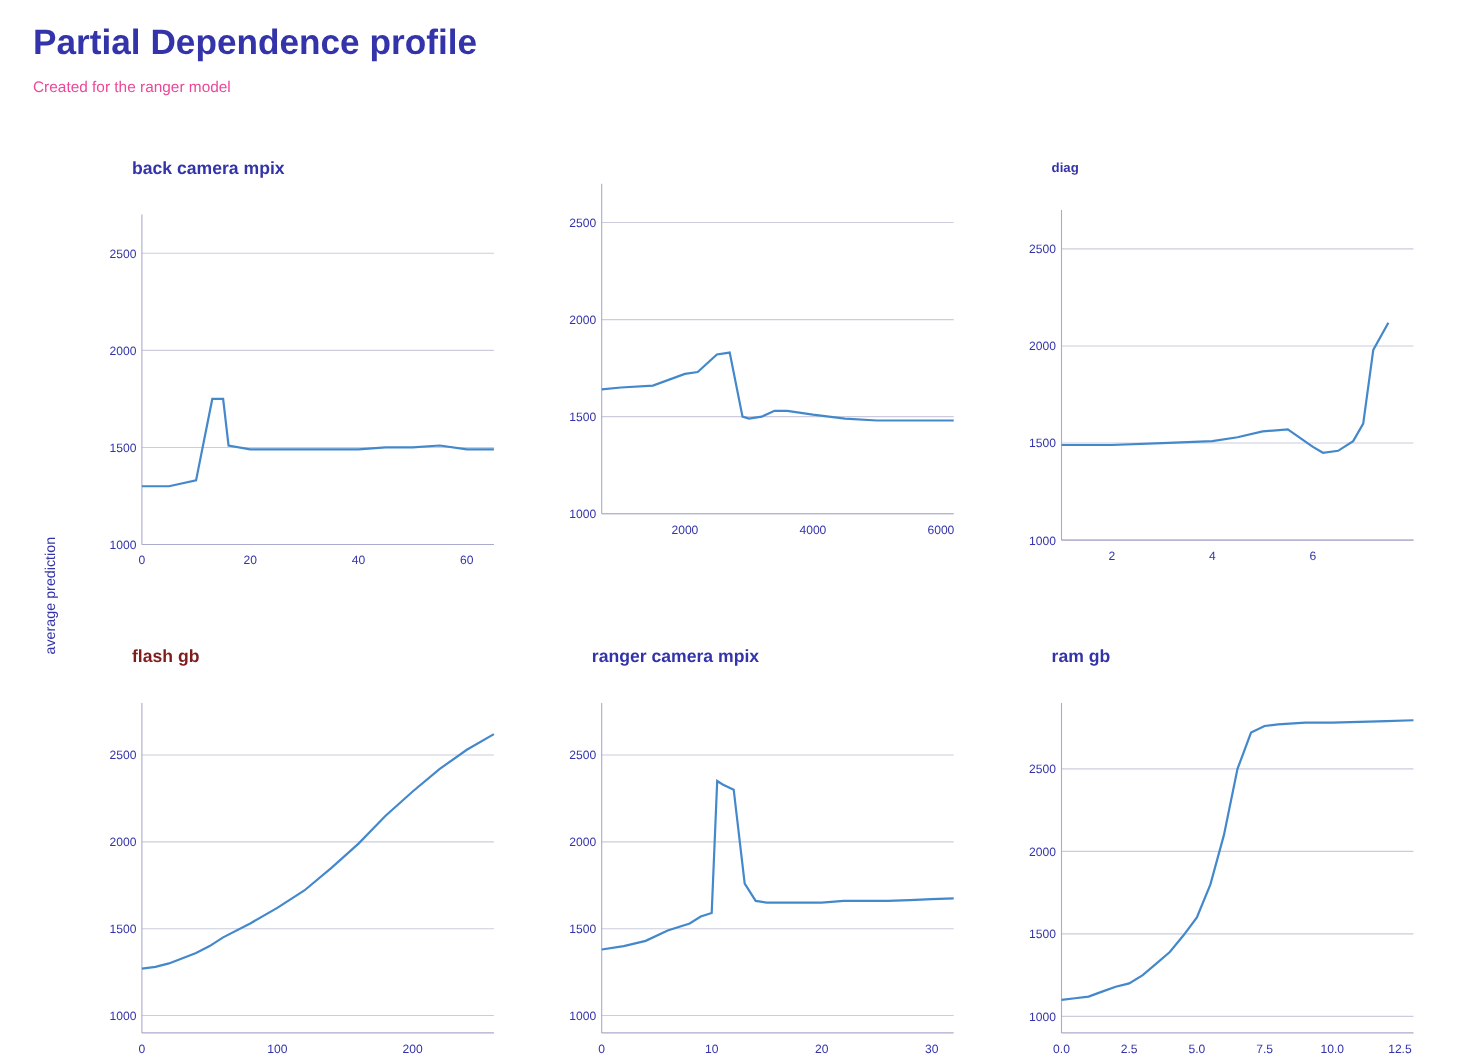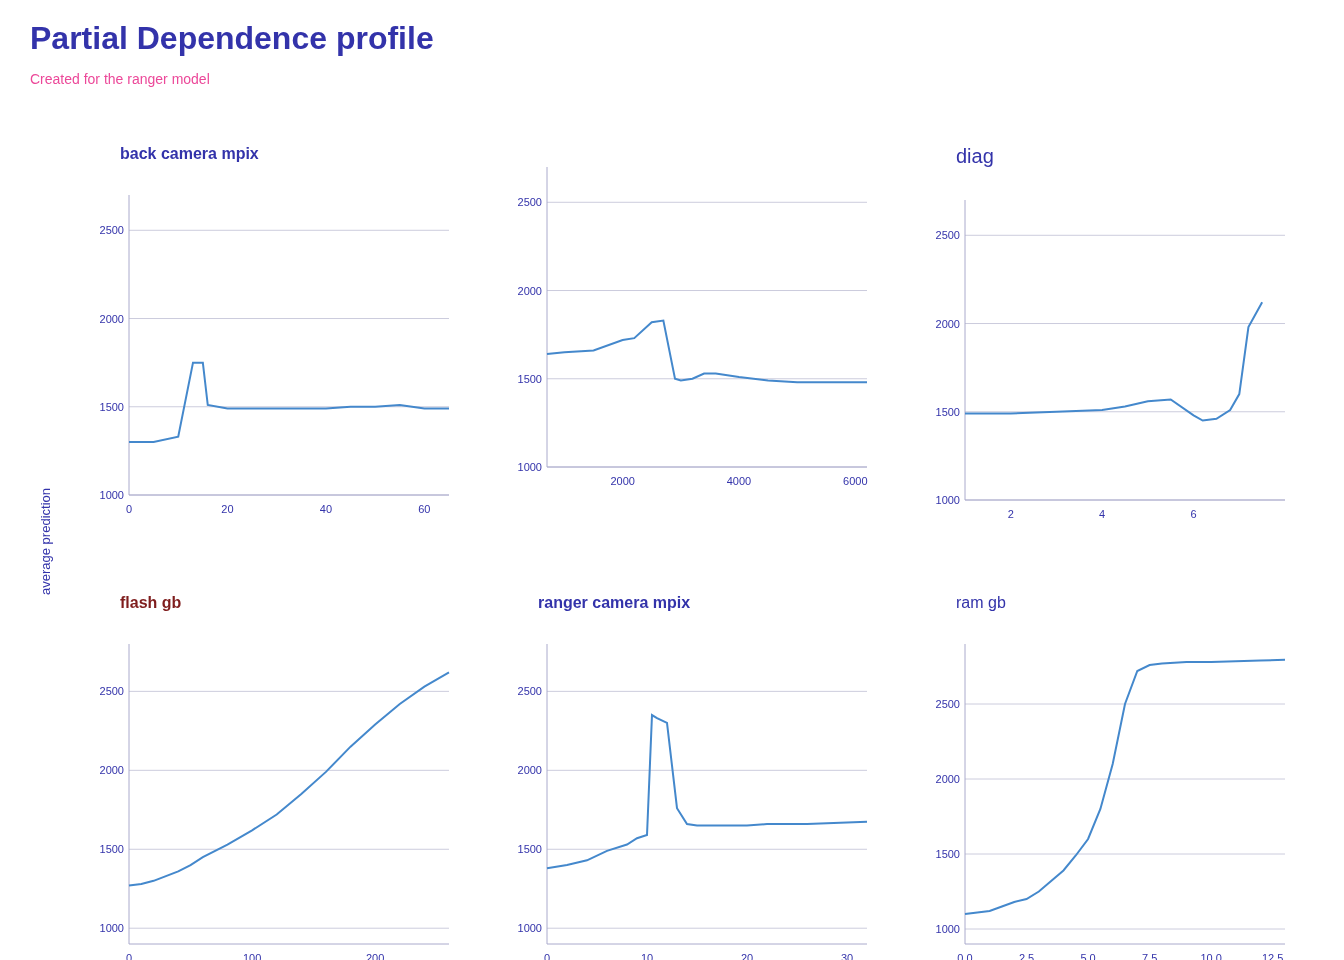--- a/index.html
+++ b/index.html
@@ -98,21 +98,21 @@
             <text x="55" y="69.29411764705884" text-anchor="end" font-size="11" fill="#3333aa">2500</text>
             <text x="135.63636363636363" y="348" text-anchor="middle" font-size="11" fill="#3333aa">2000</text>
             <text x="252" y="348" text-anchor="middle" font-size="11" fill="#3333aa">4000</text>
             <text x="368.3636363636364" y="348" text-anchor="middle" font-size="11" fill="#3333aa">6000</text>
             <line x1="60" x2="380" y1="330" y2="330" stroke="#aaaacc" stroke-width="1"></line>
             <line x1="60" x2="60" y1="30" y2="330" stroke="#aaaacc" stroke-width="1"></line>
             <path d="M 60 217.05882352941177 L 77.45454545454545 215.29411764705884 L 106.54545454545455 213.52941176470588 L 135.63636363636363 202.94117647058823 L 147.27272727272725 201.17647058823528 L 164.72727272727272 185.2941176470588 L 176.36363636363637 183.52941176470586 L 188 241.76470588235293 L 193.8181818181818 243.52941176470588 L 205.45454545454544 241.76470588235293 L 217.0909090909091 236.47058823529412 L 228.72727272727272 236.47058823529412 L 252 240 L 281.0909090909091 243.52941176470588 L 310.1818181818182 245.2941176470588 L 339.27272727272725 245.2941176470588 L 368.3636363636364 245.2941176470588 L 380 245.2941176470588" fill="none" stroke="#4488cc" stroke-width="2"></path>
           </svg>
         </div>
         <div class="chart-cell" style="position: relative;">
-          <div class="chart-label" style="font-size: 20px; font-weight: normal; color: rgb(51, 51, 170); padding-left: 60px; padding-top: 8px;">diag</div>
+          <div class="chart-label" style="font-size: 12px; font-weight: bold; color: rgb(51, 51, 170); padding-left: 60px; padding-top: 8px;">diag</div>
           <svg viewBox="0 0 400 380" style="width: 100%; height: 380px; display: block;">
             <line x1="60" x2="380" y1="330" y2="330" stroke="#ccccdd" stroke-width="1"></line>
             <line x1="60" x2="380" y1="241.76470588235293" y2="241.76470588235293" stroke="#ccccdd" stroke-width="1"></line>
             <line x1="60" x2="380" y1="153.52941176470586" y2="153.52941176470586" stroke="#ccccdd" stroke-width="1"></line>
             <line x1="60" x2="380" y1="65.29411764705884" y2="65.29411764705884" stroke="#ccccdd" stroke-width="1"></line>
             <text x="55" y="334" text-anchor="end" font-size="11" fill="#3333aa">1000</text>
             <text x="55" y="245.76470588235293" text-anchor="end" font-size="11" fill="#3333aa">1500</text>
             <text x="55" y="157.52941176470586" text-anchor="end" font-size="11" fill="#3333aa">2000</text>
             <text x="55" y="69.29411764705884" text-anchor="end" font-size="11" fill="#3333aa">2500</text>
             <text x="105.71428571428571" y="348" text-anchor="middle" font-size="11" fill="#3333aa">2</text>
@@ -156,21 +156,21 @@
             <text x="60" y="348" text-anchor="middle" font-size="11" fill="#3333aa">0</text>
             <text x="160" y="348" text-anchor="middle" font-size="11" fill="#3333aa">10</text>
             <text x="260" y="348" text-anchor="middle" font-size="11" fill="#3333aa">20</text>
             <text x="360" y="348" text-anchor="middle" font-size="11" fill="#3333aa">30</text>
             <line x1="60" x2="380" y1="330" y2="330" stroke="#aaaacc" stroke-width="1"></line>
             <line x1="60" x2="60" y1="30" y2="330" stroke="#aaaacc" stroke-width="1"></line>
             <path d="M 60 254.21052631578948 L 80 251.0526315789474 L 100 246.31578947368422 L 120 236.84210526315786 L 140 230.5263157894737 L 150 224.21052631578948 L 160 221.05263157894737 L 165 101.05263157894736 L 170 104.21052631578947 L 180 108.94736842105264 L 190 194.21052631578945 L 200 210 L 210 211.57894736842104 L 220 211.57894736842104 L 240 211.57894736842104 L 260 211.57894736842104 L 280 210 L 300 210 L 320 210 L 340 209.21052631578945 L 360 208.42105263157896 L 380 207.6315789473684" fill="none" stroke="#4488cc" stroke-width="2"></path>
           </svg>
         </div>
         <div class="chart-cell" style="position: relative;">
-          <div class="chart-label" style="font-size: 16px; font-weight: normal; color: rgb(51, 51, 170); padding-left: 60px; padding-top: 8px;">ram  gb</div>
+          <div class="chart-label" style="font-size: 16px; font-weight: bold; color: rgb(51, 51, 170); padding-left: 60px; padding-top: 8px;">ram  gb</div>
           <svg viewBox="0 0 400 380" style="width: 100%; height: 380px; display: block;">
             <line x1="60" x2="380" y1="315" y2="315" stroke="#ccccdd" stroke-width="1"></line>
             <line x1="60" x2="380" y1="240" y2="240" stroke="#ccccdd" stroke-width="1"></line>
             <line x1="60" x2="380" y1="165" y2="165" stroke="#ccccdd" stroke-width="1"></line>
             <line x1="60" x2="380" y1="89.99999999999999" y2="89.99999999999999" stroke="#ccccdd" stroke-width="1"></line>
             <text x="55" y="319" text-anchor="end" font-size="11" fill="#3333aa">1000</text>
             <text x="55" y="244" text-anchor="end" font-size="11" fill="#3333aa">1500</text>
             <text x="55" y="169" text-anchor="end" font-size="11" fill="#3333aa">2000</text>
             <text x="55" y="93.99999999999999" text-anchor="end" font-size="11" fill="#3333aa">2500</text>
             <text x="60" y="348" text-anchor="middle" font-size="11" fill="#3333aa">0.0</text>

